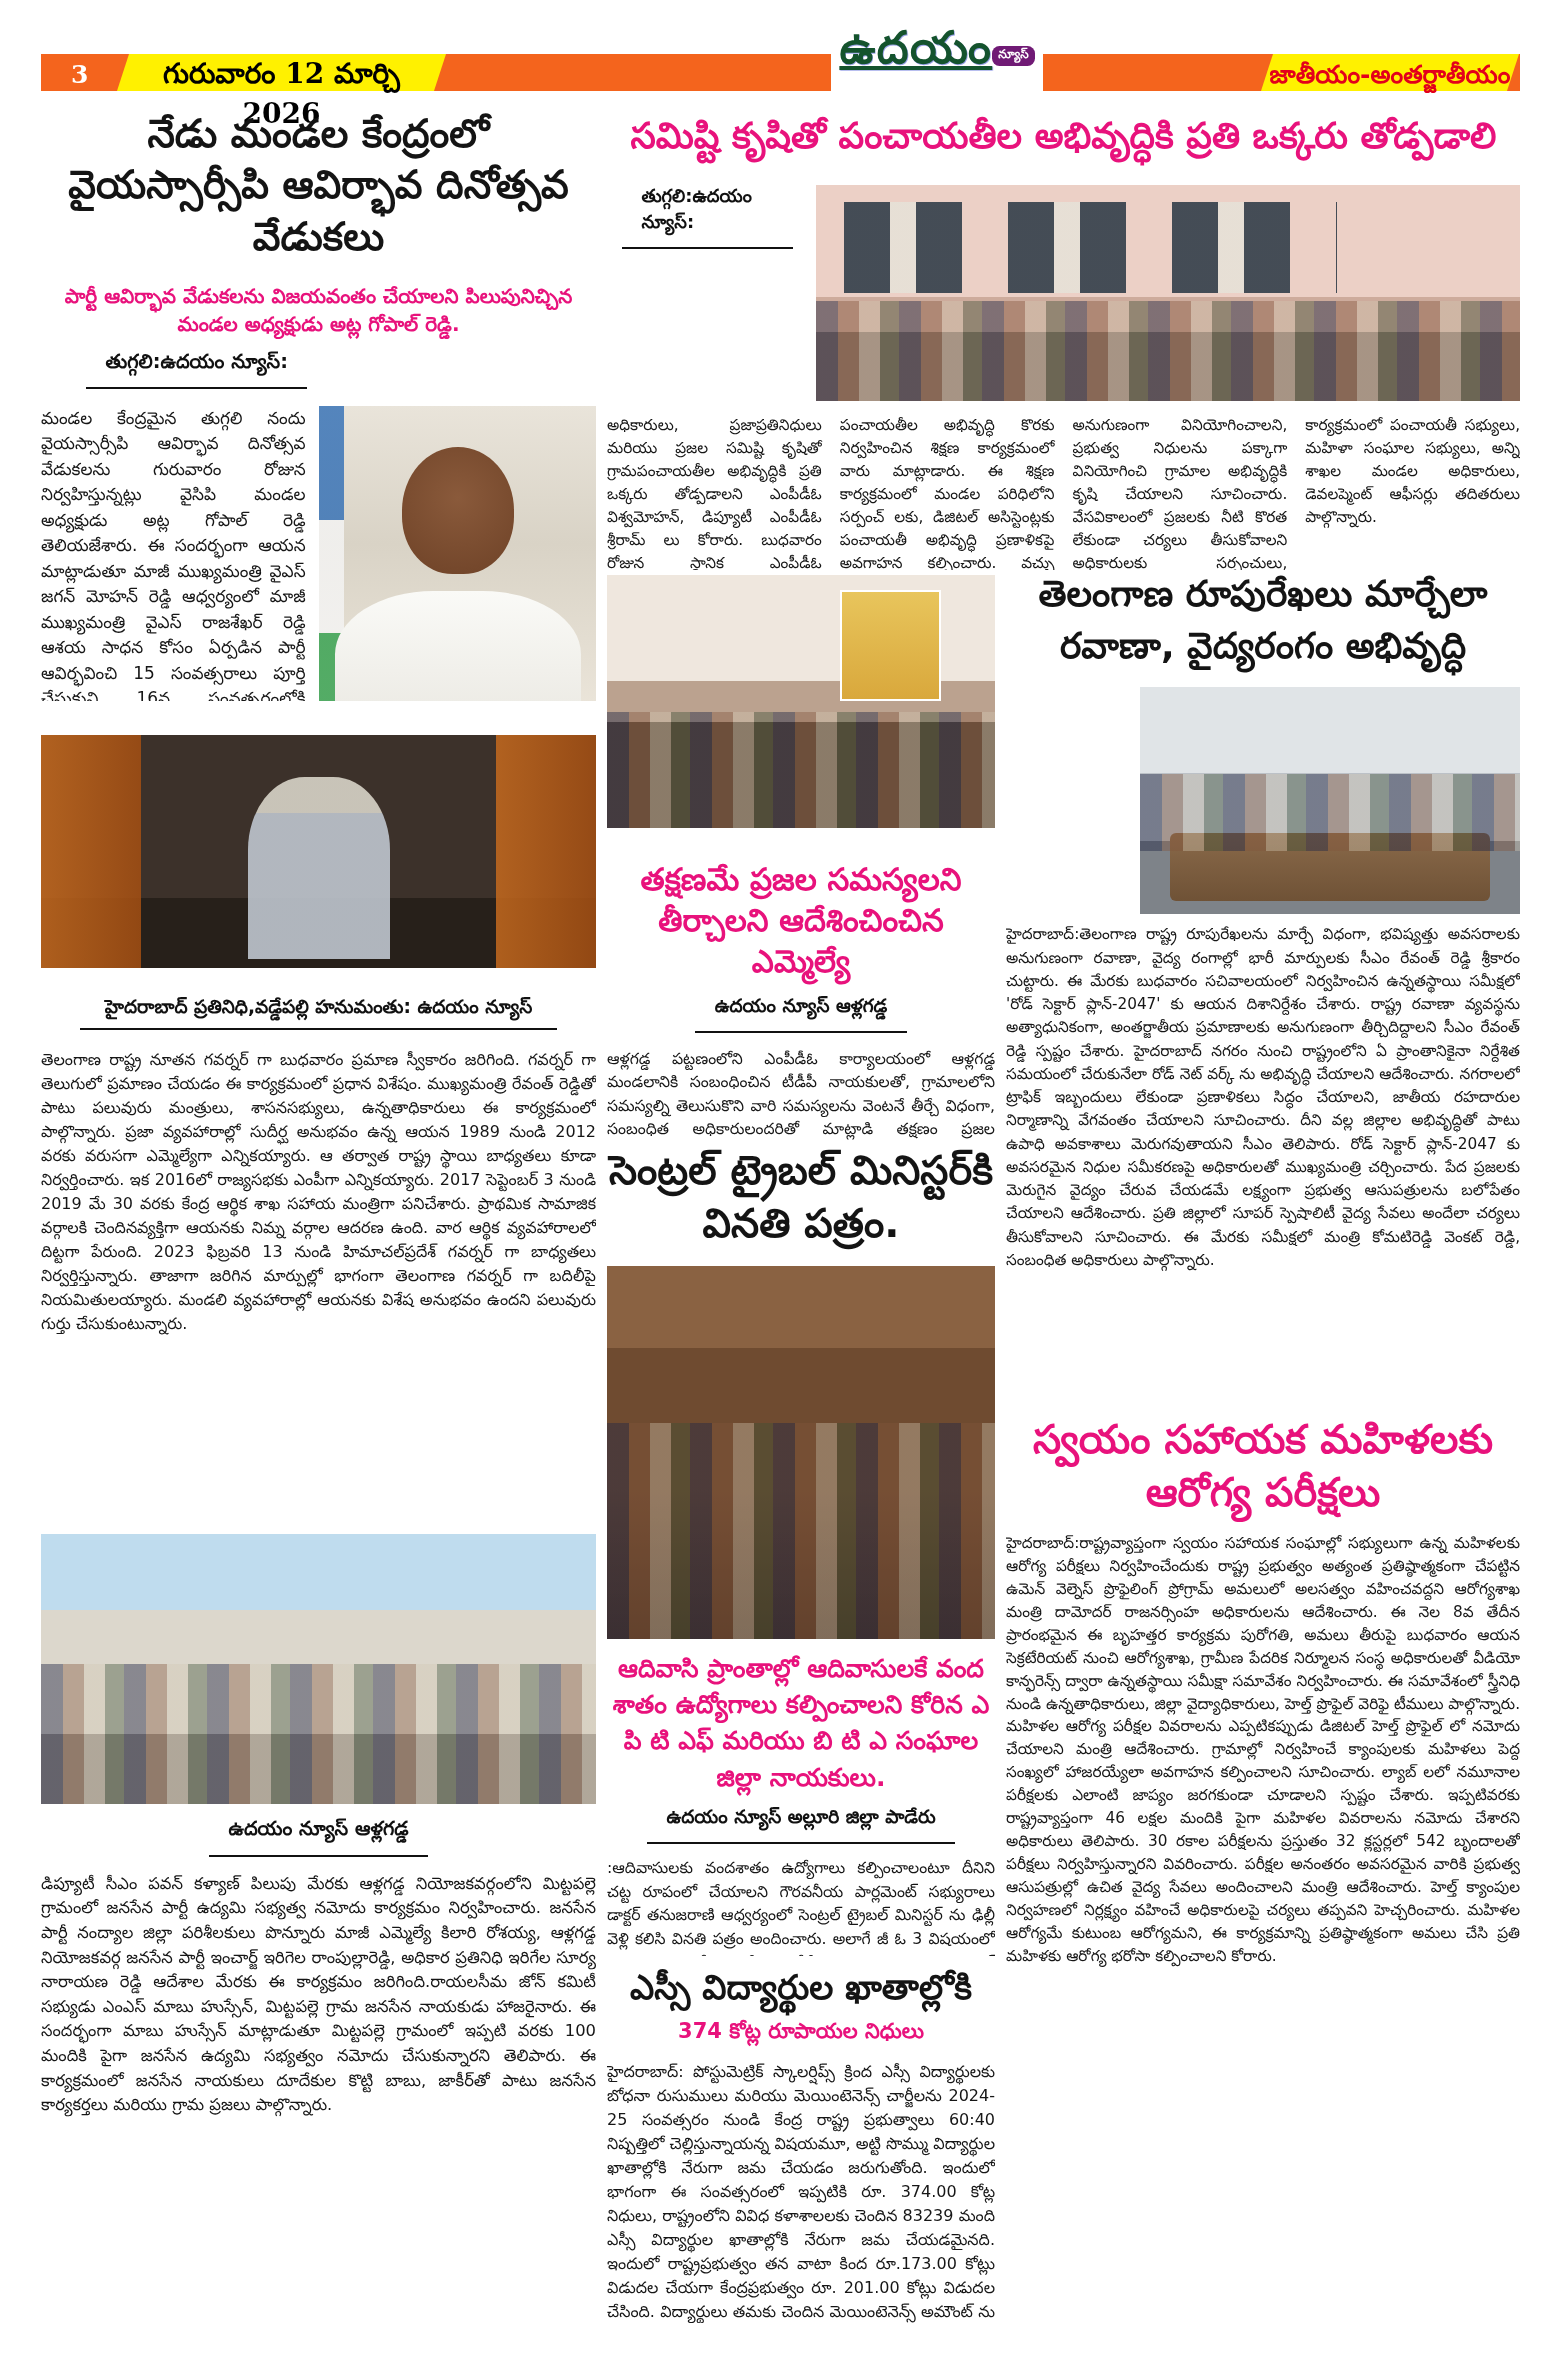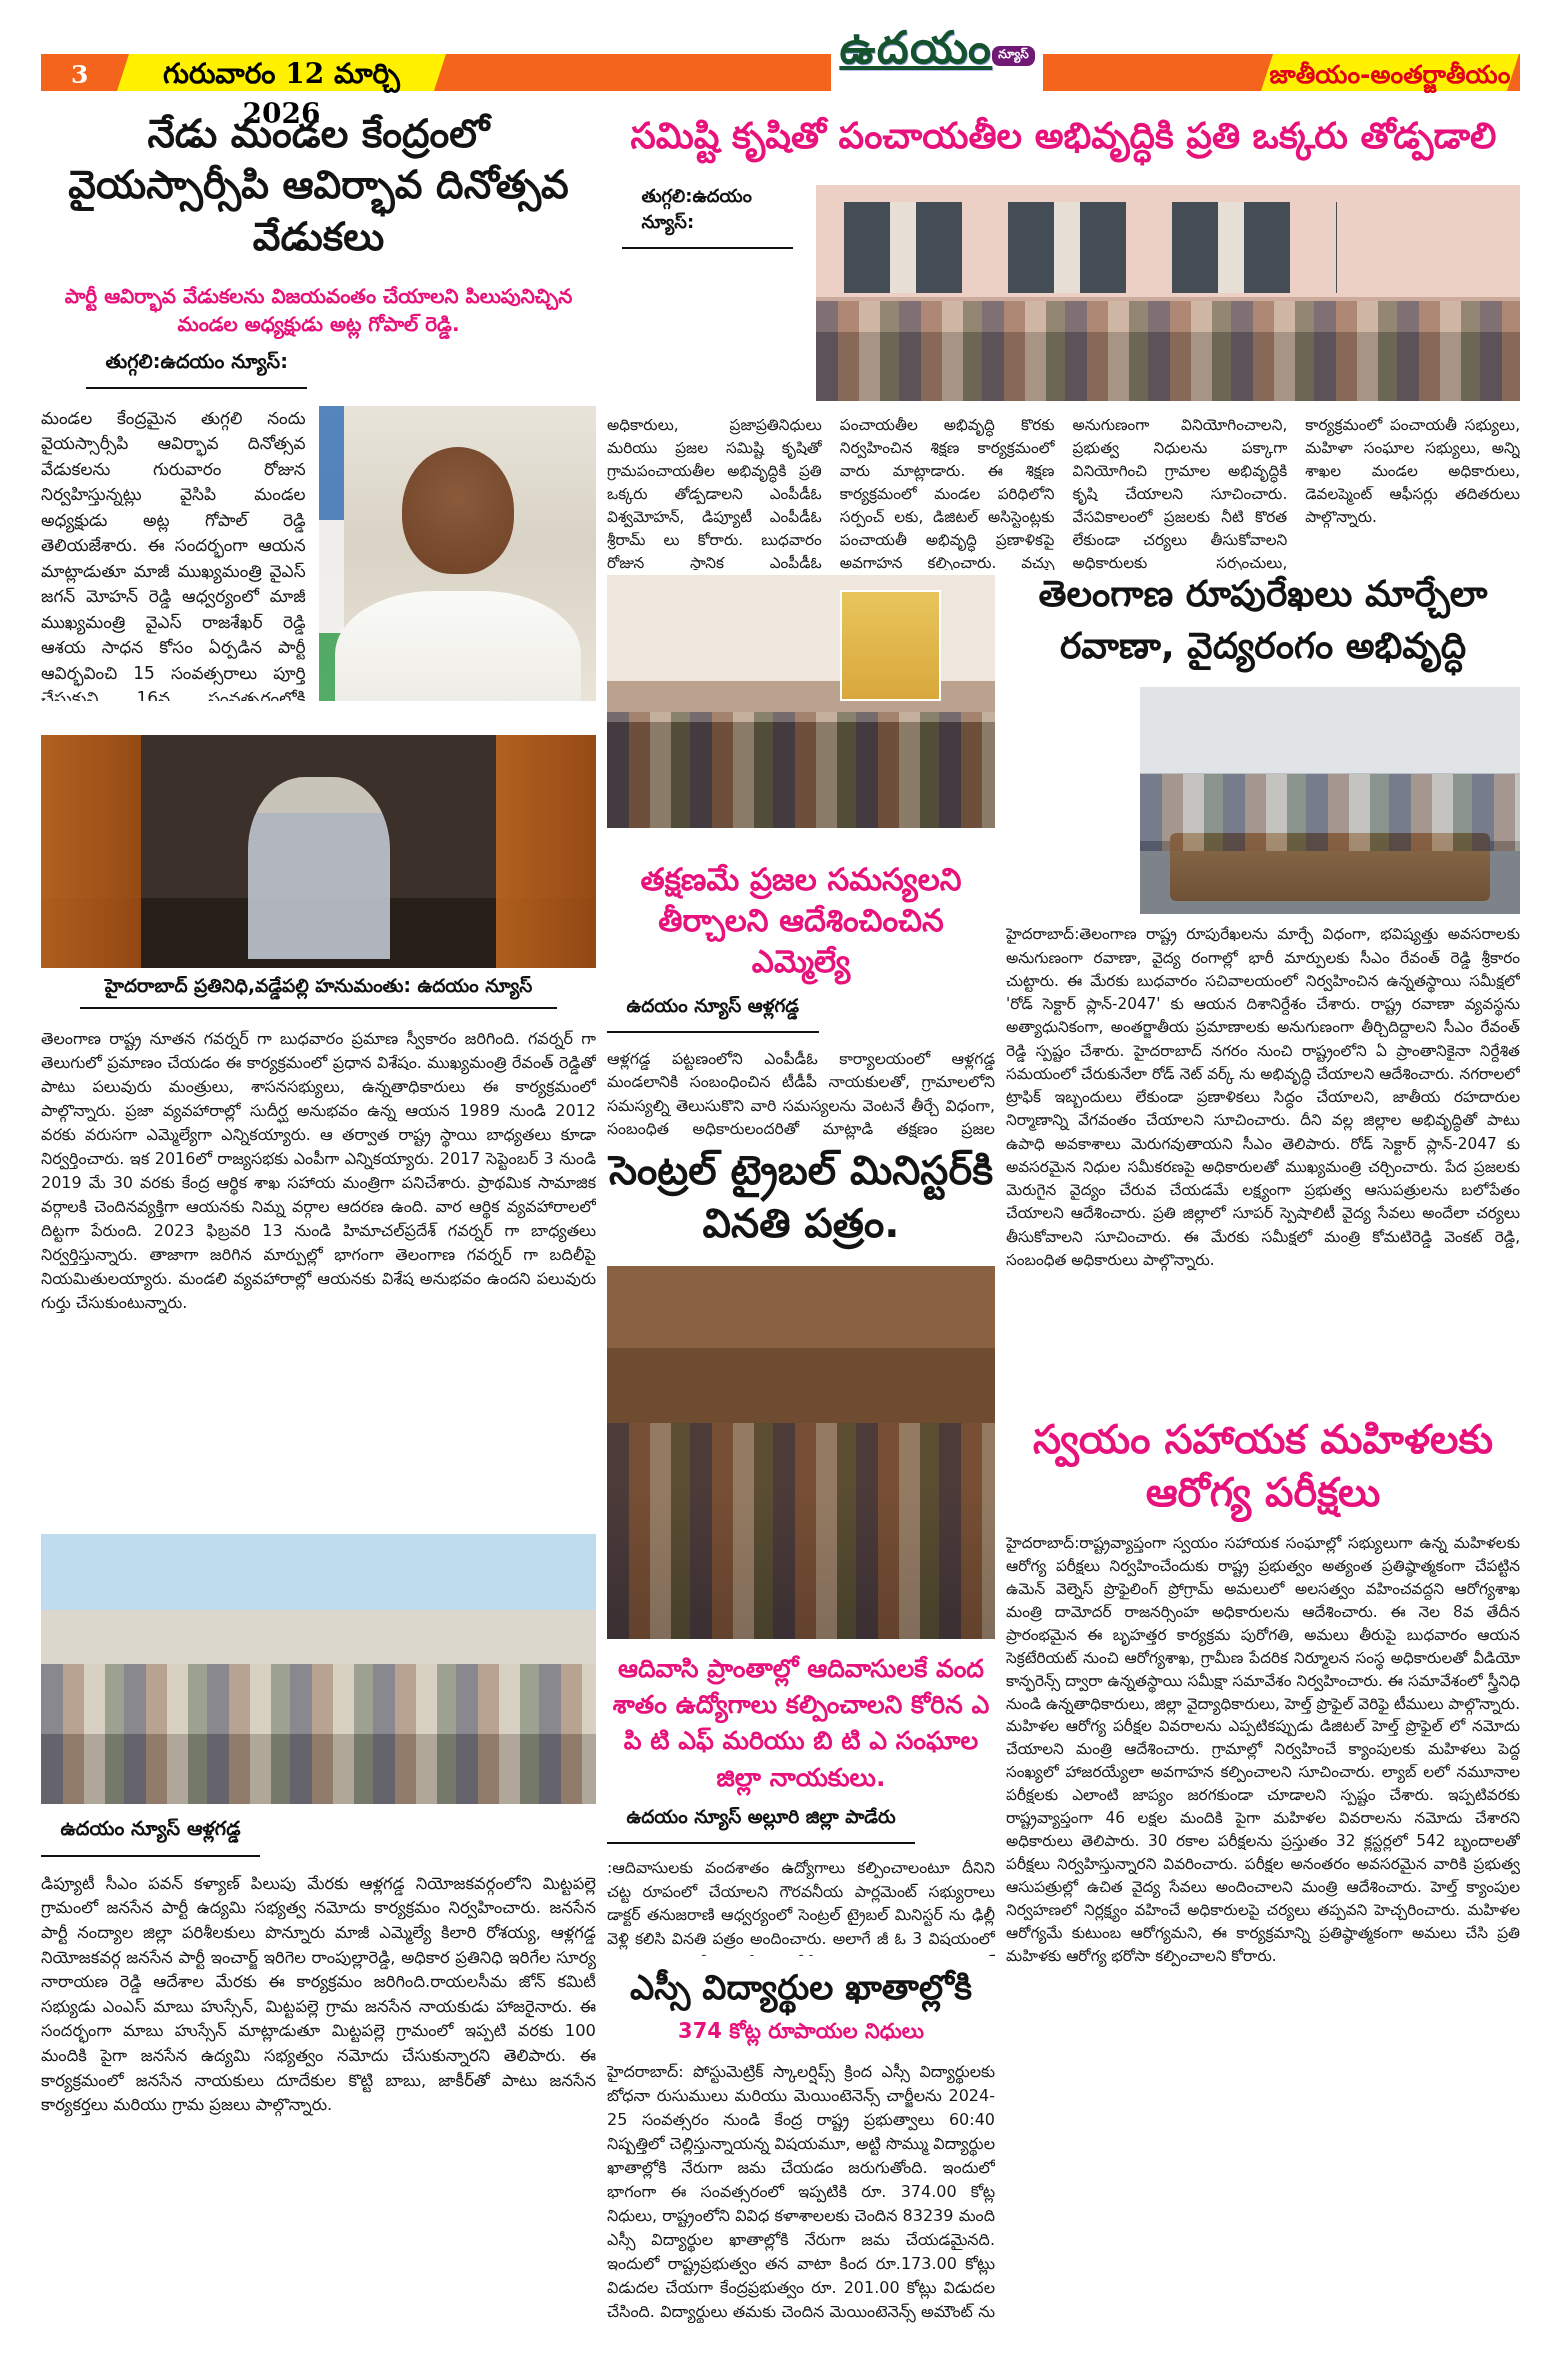--- a/index.html
+++ b/index.html
@@ -17,21 +17,21 @@
   .date-txt { color:#000; font-weight:bold; font-size:28px; font-family:"DejaVu Serif", serif; text-align:center; }
   .section-txt { color:#e3001b; font-weight:bold; font-size:25px; text-align:center; }
   .logo-panel { background:#ffffff; text-align:center; }
   .logo-word { color:#14532d; font-weight:bold; font-size:45px; line-height:1.0; letter-spacing:1.5px; text-shadow:0.7px 0.7px 0 #9aa2e8;text-decoration:underline; }
   .logo-badge { display:inline-block; background:#701a75; color:#fff; font-size:12px; font-weight:bold; border-radius:7.5px; padding:1.5px 6px; vertical-align:super; }
 
   
   .headline { font-weight:bold; text-align:center; color:#141414; line-height:1.32; }
   .pink { color:#e8127c; }
   .subhead { font-weight:bold; text-align:center; line-height:1.4; }
-  .byline { font-weight:bold; font-size:19.4px; text-align:left; }
+  .byline { font-weight:bold; font-size:19.4px; text-align:center; }
   .byline .inner { display:inline-block; border-bottom:2.2px solid #111; padding:0 19.4px 10.4px; }
   .body-txt { text-align:justify; line-height:1.5; color:#161616; }
   .caption { font-weight:bold; text-align:center; line-height:1.45; }
   .thin-rule { height:1.5px; background:#111; margin:7.5px auto 0; }
 
   
   .photo { position:relative; overflow:hidden; background:#cfc8bd; }
   .photo .crowd { position:absolute; left:0; right:0; bottom:0; height:46%;
     background:repeating-linear-gradient(90deg, rgba(35,40,70,.45) 0 22.4px, rgba(130,85,60,.40) 22.4px 43px,
       rgba(210,200,180,.38) 43px 64px, rgba(60,80,55,.40) 64px 83px);
@@ -134,21 +134,21 @@
   <div class="subhead pink" style="font-size:21px; margin-top:7.5px;">374 కోట్ల రూపాయల నిధులు</div>
   <div class="body-txt" style="margin-top:13.4px; font-size:16px;">హైదరాబాద్: పోస్టుమెట్రిక్  స్కాలర్షిప్స్ క్రింద ఎస్సీ విద్యార్థులకు బోధనా రుసుములు మరియు మెయింటెనెన్స్ చార్జీలను 2024-25 సంవత్సరం నుండి కేంద్ర రాష్ట్ర ప్రభుత్వాలు 60:40 నిష్పత్తిలో చెల్లిస్తున్నాయన్న విషయమూ, అట్టి సొమ్ము విద్యార్థుల ఖాతాల్లోకి నేరుగా జమ చేయడం జరుగుతోంది. ఇందులో భాగంగా ఈ సంవత్సరంలో ఇప్పటికి రూ. 374.00 కోట్ల నిధులు, రాష్ట్రంలోని వివిధ కళాశాలలకు చెందిన 83239 మంది ఎస్సీ విద్యార్థుల ఖాతాల్లోకి నేరుగా జమ చేయడమైనది. ఇందులో రాష్ట్రప్రభుత్వం తన వాటా కింద రూ.173.00 కోట్లు విడుదల చేయగా కేంద్రప్రభుత్వం రూ. 201.00 కోట్లు విడుదల చేసింది. విద్యార్థులు తమకు చెందిన మెయింటెనెన్స్ అమౌంట్ ను మినహాయించుకుని, బోధానా రుసుమును (ట్యూషన్ ఫీజు) ఇతరేతర రుసుములను కళాశాలకు చెల్లించాల్సి ఉంటుంది.</div>
 </div>
 
 <div class="abs" style="left:41px; top:708px; width:555px; height:798px; overflow:hidden;">
   <div class="photo p-oath" style="width:555px; height:233px; margin-top:27px;">
     <div class="drape"></div>
     <div class="drape r"></div>
     <div class="figure"></div>
   </div>
-  <div class="caption" style="font-size:18.6px; margin-top:5px;">హైదరాబాద్ ప్రతినిధి,వడ్డేపల్లి హనుమంతు: ఉదయం న్యూస్</div>
+  <div class="caption" style="font-size:18.6px; margin-top:26px;">హైదరాబాద్ ప్రతినిధి,వడ్డేపల్లి హనుమంతు: ఉదయం న్యూస్</div>
   <div class="thin-rule" style="width:477px;"></div>
   <div class="body-txt" style="margin-top:18px; font-size:16px;">తెలంగాణ రాష్ట్ర నూతన గవర్నర్ గా బుధవారం ప్రమాణ స్వీకారం జరిగింది. గవర్నర్ గా తెలుగులో ప్రమాణం చేయడం ఈ కార్యక్రమంలో ప్రధాన విశేషం. ముఖ్యమంత్రి రేవంత్ రెడ్డితో పాటు పలువురు మంత్రులు, శాసనసభ్యులు, ఉన్నతాధికారులు ఈ కార్యక్రమంలో పాల్గొన్నారు. ప్రజా వ్యవహారాల్లో సుదీర్ఘ అనుభవం ఉన్న ఆయన 1989 నుండి 2012 వరకు వరుసగా ఎమ్మెల్యేగా ఎన్నికయ్యారు. ఆ తర్వాత రాష్ట్ర స్థాయి బాధ్యతలు కూడా నిర్వర్తించారు. ఇక 2016లో రాజ్యసభకు ఎంపీగా ఎన్నికయ్యారు. 2017 సెప్టెంబర్ 3 నుండి 2019 మే 30 వరకు కేంద్ర ఆర్థిక శాఖ సహాయ మంత్రిగా పనిచేశారు. ప్రాథమిక సామాజిక వర్గాలకి చెందినవ్యక్తిగా ఆయనకు నిమ్న వర్గాల ఆదరణ ఉంది. వార ఆర్థిక వ్యవహారాలలో దిట్టగా పేరుంది. 2023 ఫిబ్రవరి 13 నుండి హిమాచల్‌ప్రదేశ్ గవర్నర్ గా బాధ్యతలు నిర్వర్తిస్తున్నారు. తాజాగా జరిగిన మార్పుల్లో భాగంగా తెలంగాణ గవర్నర్ గా బదిలీపై నియమితులయ్యారు. మండలి వ్యవహారాల్లో ఆయనకు విశేష అనుభవం ఉందని పలువురు గుర్తు చేసుకుంటున్నారు.</div>
 </div>
 
 <div class="abs" style="left:41px; top:1513px; width:555px; height:812px; overflow:hidden;">
   <div class="photo p-outdoor" style="width:555px; height:270px; margin-top:21px;">
     <div class="crowd" style="height:52%;"></div>
   </div>
   <div class="byline" style="margin-top:13.4px;">
     <span class="inner" style="font-size:19.4px;">ఉదయం న్యూస్ ఆళ్లగడ్డ</span>

